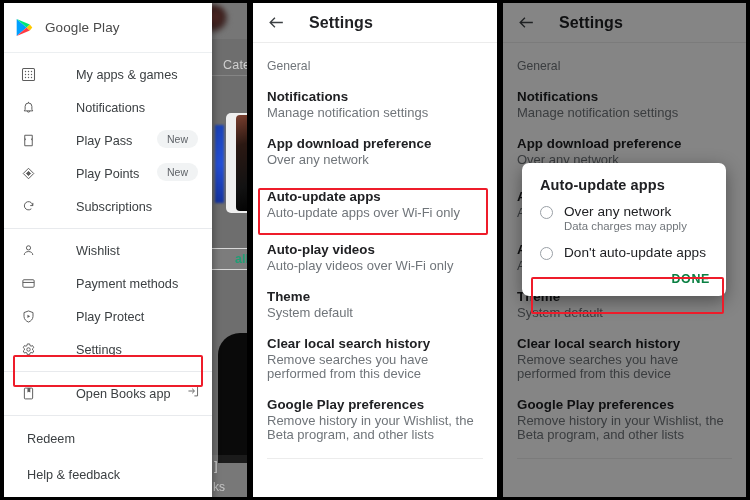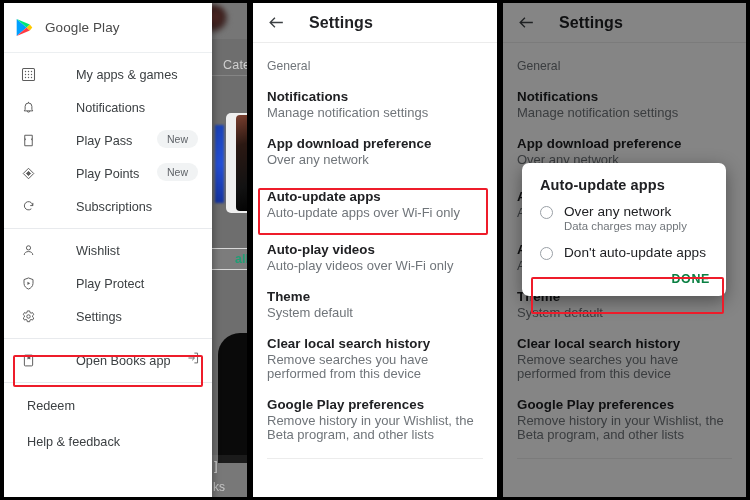--- a/index.html
+++ b/index.html
@@ -273,20 +273,29 @@
         <div class="drow">
           <span class="ic">
             <svg width="15" height="15" viewBox="0 0 20 20" fill="none" stroke="currentColor" stroke-width="1.3">
               <circle cx="10" cy="6.5" r="2.8"></circle>
               <path d="M4.3 16c0-3 2.6-4.6 5.7-4.6s5.7 1.6 5.7 4.6"></path>
             </svg>
           </span>
           <span class="lbl">Wishlist</span>
         </div>
 
+        <div class="drow">
+          <span class="ic">
+            <svg width="15" height="15" viewBox="0 0 20 20" fill="none" stroke="currentColor" stroke-width="1.3">
+              <rect x="2.5" y="5" width="15" height="10" rx="1.4"></rect>
+              <path d="M2.5 8.6h15"></path>
+            </svg>
+          </span>
+          <span class="lbl">Payment methods</span>
+        </div>
 
         <div class="drow">
           <span class="ic">
             <svg width="15" height="15" viewBox="0 0 20 20" fill="none" stroke="currentColor" stroke-width="1.3">
               <path d="M10 2.6l6 2.2v5c0 4-3.1 6.6-6 7.6-2.9-1-6-3.6-6-7.6v-5z"></path>
               <path d="M8.6 7.6l3.6 2.2-3.6 2.2z" fill="currentColor" stroke="none"></path>
             </svg>
           </span>
           <span class="lbl">Play Protect</span>
         </div>

